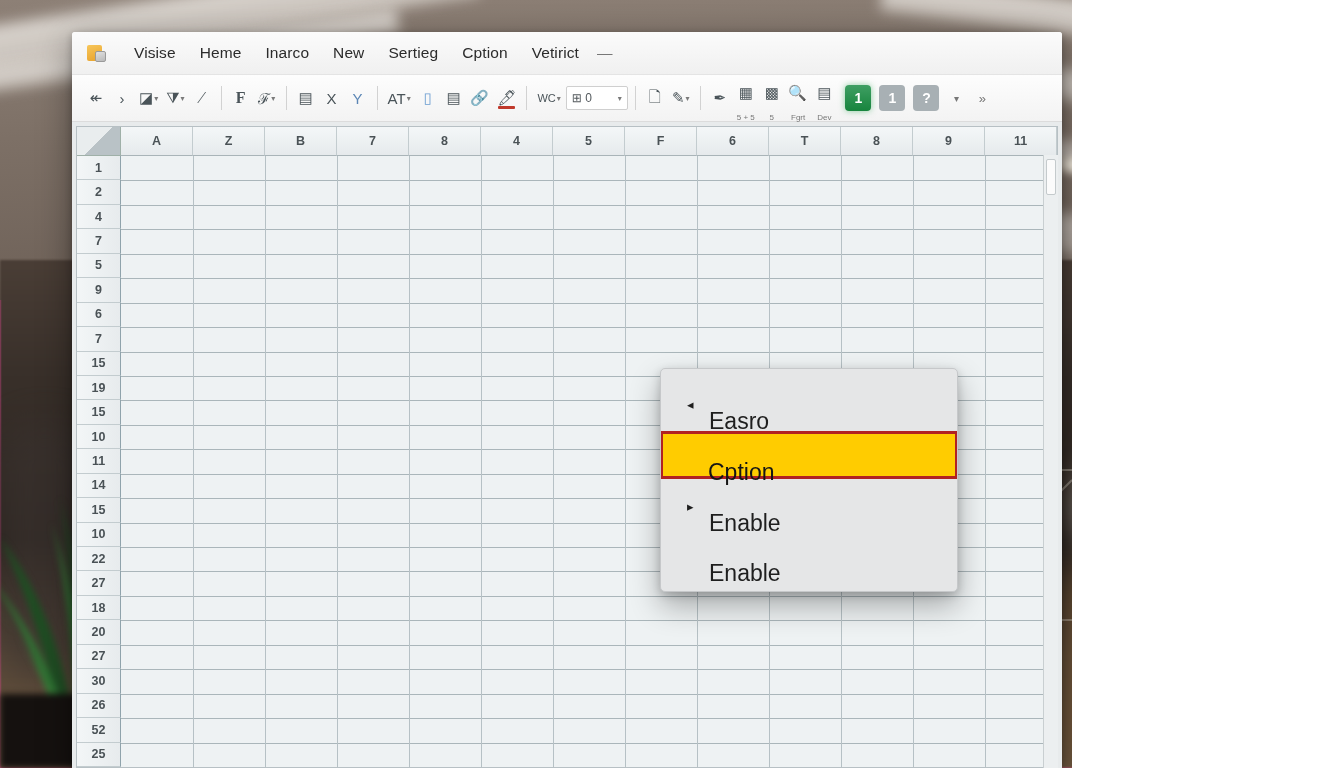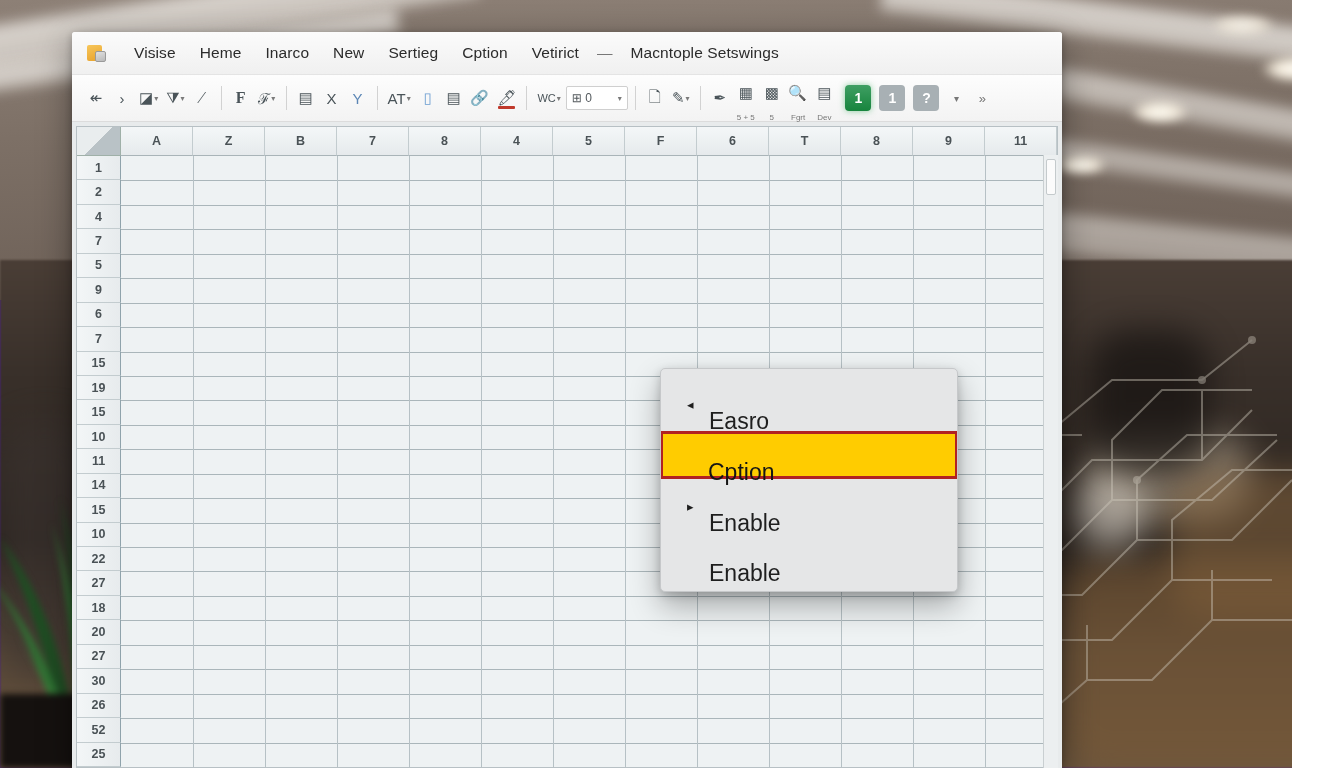--- a/index.html
+++ b/index.html
@@ -5,23 +5,23 @@
   * { box-sizing: border-box; margin: 0; padding: 0; }
   html, body {
     width: 1344px; height: 768px;
     overflow: hidden;
     font-family: "Liberation Sans", sans-serif;
   }
 
   
   #scene {
     position: relative;
-    width: 1292px; height: 768px;
+    width: 1072px; height: 768px;
     overflow: hidden;
-    background: #4c1d95;
+    background: #ec4899;
   }
   .bg-layer { position: absolute; inset: 0; }
 
   
   .bg-ceiling {
     position: absolute; left: 0; top: 0; width: 1344px; height: 300px;
     background:
       linear-gradient(178deg, #8d8076 0%, #7d7066 40%, #6a5d54 100%);
   }
   .slat {
@@ -313,21 +313,20 @@
           <div class="pg2"></div>
       </div>
       <div class="menu-item">Visise</div>
       <div class="menu-item">Heme</div>
       <div class="menu-item">Inarco</div>
       <div class="menu-item">New</div>
       <div class="menu-item">Sertieg</div>
       <div class="menu-item">Cption</div>
       <div class="menu-item">Vetirict</div>
       <div class="menu-dash">—</div>
-      <div class="menu-item">Macntople Setswings</div>
     </div>
 
     <div class="toolbar">
       <div class="tb">↞</div>
       <div class="tb">›</div>
       <div class="tb">
         <span>◪</span>
         <span class="caret">▾</span>
       </div>
       <div class="tb">

